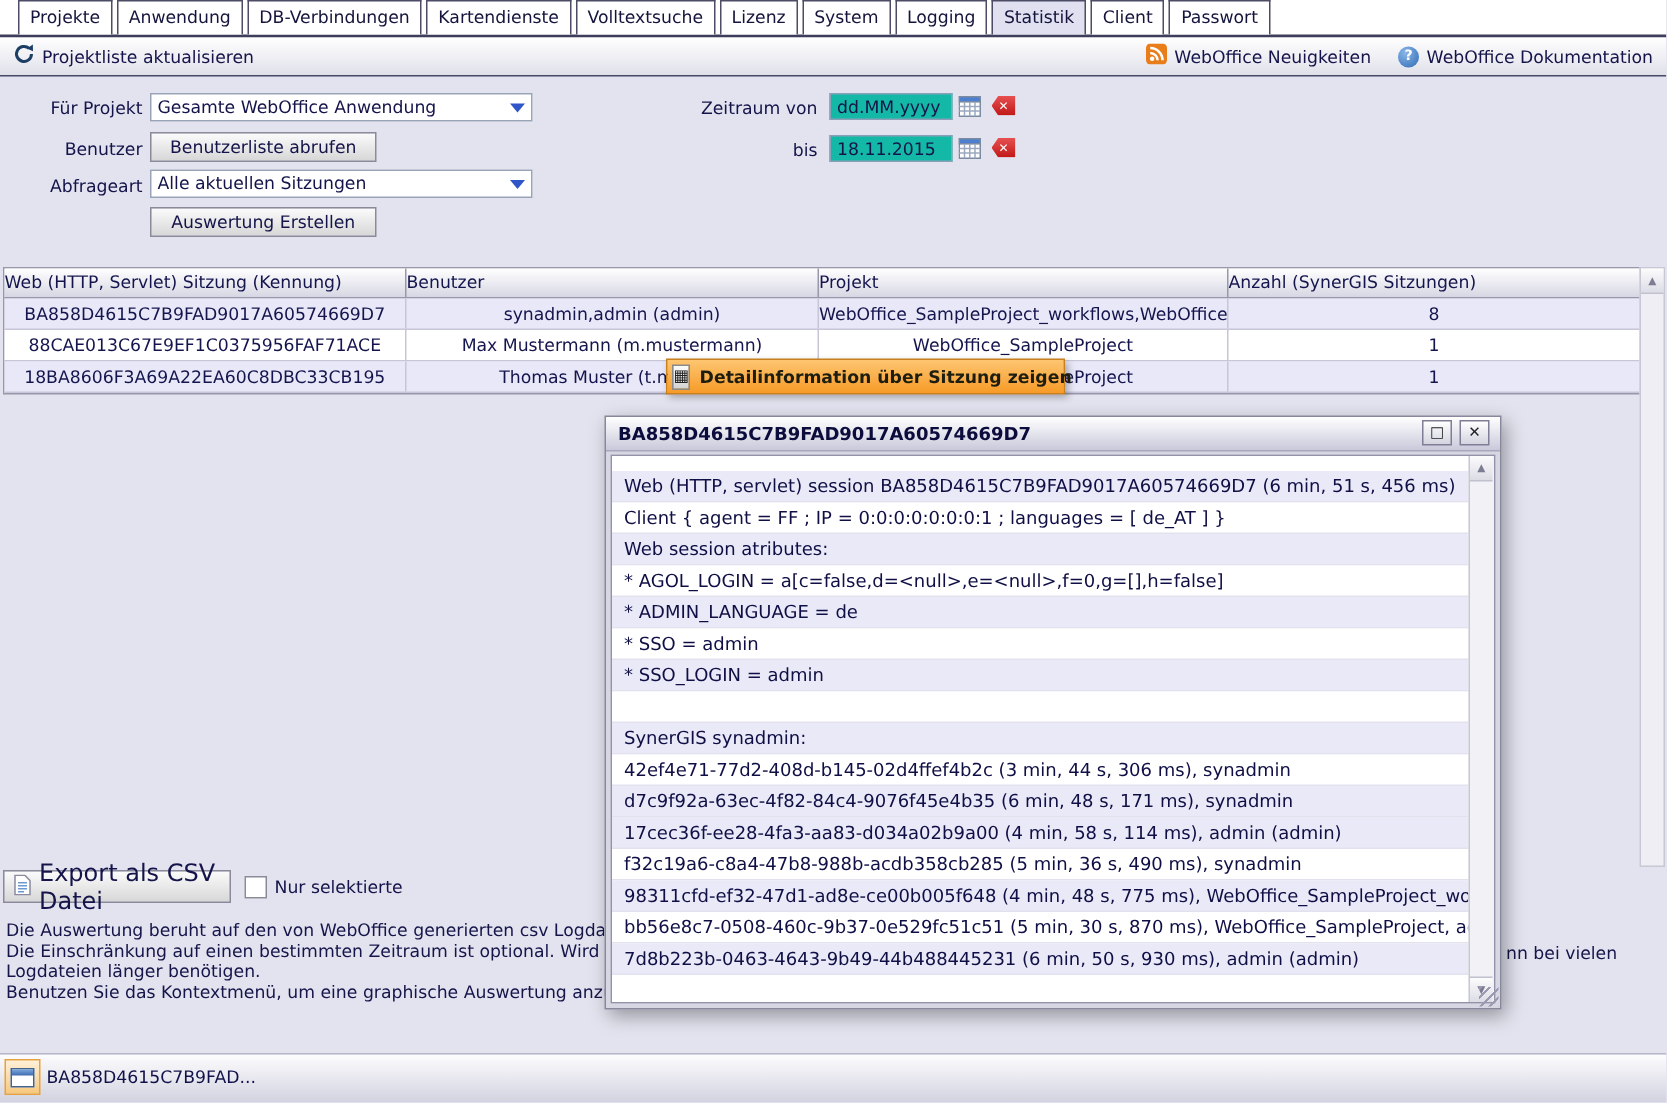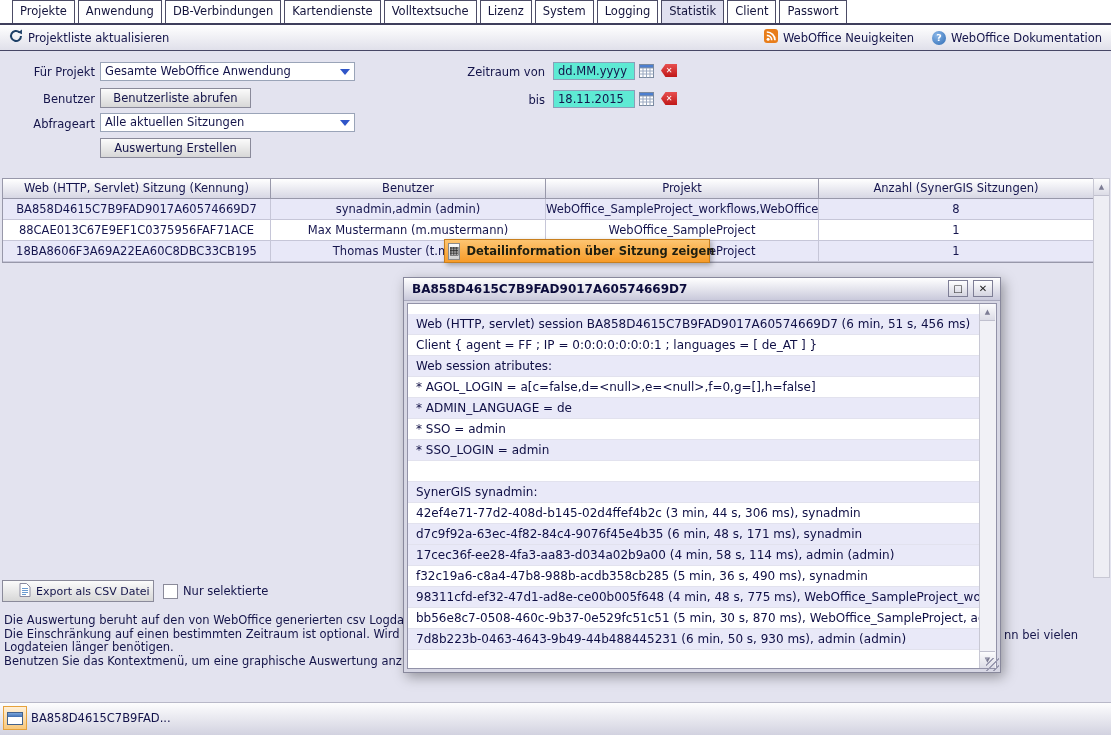--- a/index.html
+++ b/index.html
@@ -26,30 +26,30 @@
   
   .formarea{position:absolute;left:0;top:51px;width:1111px;height:127px;}
   .flabel{position:absolute;font-size:11.5px;color:#14144a;text-align:right;white-space:nowrap;}
   .fselect{position:absolute;width:255px;height:19px;background:#fff;border:1px solid #9aa4b8;box-sizing:border-box;
            font-size:11.5px;color:#14144a;line-height:17px;padding-left:4px;display:flex;align-items:center;cursor:default;}
   .fselect .caret{margin-left:auto;margin-right:4px;width:0;height:0;
                   border-left:5px solid transparent;border-right:5px solid transparent;border-top:6px solid #2f55c8;}
   .fbutton{position:absolute;height:20px;background:linear-gradient(#fbfbfb,#d7d7d7);border:1px solid #8a8a9a;
            box-sizing:border-box;font-size:11.5px;color:#14144a;text-align:center;line-height:18px;cursor:pointer;}
   .dateinput{position:absolute;width:82px;height:18px;border:1px solid #8aa0b8;box-sizing:border-box;
-             font-family:inherit;font-size:11.5px;color:#14144a;padding:0 0 0 4px;background:#5eead4;}
+             font-family:inherit;font-size:11.5px;color:#14144a;padding:0 0 0 4px;background:#14b8a6;}
   .cal{position:absolute;cursor:pointer;}
   .delx{position:absolute;width:16px;height:13px;background:linear-gradient(#e85050,#c01818);color:#fff;
         font-size:8px;font-weight:bold;text-align:center;line-height:13px;cursor:pointer;
         clip-path:polygon(0 50%,28% 0,100% 0,100% 100%,28% 100%);}
 
   
   .table{position:absolute;left:2px;top:178px;width:1090px;border:1px solid #9898aa;background:transparent;}
   .thead{display:flex;height:19px;background:linear-gradient(#ffffff,#d7d7e4);border-bottom:1px solid #9898aa;}
-  .th{font-size:11.5px;color:#15154e;text-align:center;line-height:19px;border-right:1px solid #9898aa;
+  .th{font-size:11.5px;color:#15154e;line-height:19px;border-right:1px solid #9898aa;
       box-sizing:border-box;overflow:hidden;white-space:nowrap;cursor:default;}
   .th:last-child{border-right:none;}
   .trow{display:flex;height:20px;background:#fff;border-bottom:1px solid #c6c6d8;}
   .trow.lav{background:#e8e8f8;}
   .td{font-size:11.5px;color:#15154e;text-align:center;line-height:20px;border-right:1px solid #c6c6d8;
       box-sizing:border-box;overflow:hidden;white-space:nowrap;}
   .td:last-child{border-right:none;}
   .th:nth-child(1),.td:nth-child(1){width:268px;}
   .th:nth-child(2),.td:nth-child(2){width:275px;}
   .th:nth-child(3),.td:nth-child(3){width:273px;}
@@ -85,21 +85,21 @@
   .dline.lav{background:#e9e9f8;}
   .dscroll{position:absolute;right:0;top:0;bottom:0;width:17px;background:#f1f1f6;border-left:1px solid #c8c8d4;box-sizing:border-box;}
   .dscroll .up{position:absolute;top:0;left:0;}
   .dscroll .down{position:absolute;bottom:0;left:0;border-top:1px solid #c0c0ce;border-bottom:none;}
   .grip{position:absolute;right:1px;bottom:1px;width:13px;height:13px;cursor:nwse-resize;
         background:repeating-linear-gradient(135deg,#9a9ab0 0 1.5px,transparent 1.5px 4.5px);}
 
   
   .exportbtn{position:absolute;left:2px;top:580px;width:152px;height:22px;background:linear-gradient(#fbfbfb,#d7d7d7);
              border:1px solid #8a8a9a;box-sizing:border-box;display:flex;align-items:center;gap:5px;
-             padding-left:16px;font-size:11px;color:#14144a;cursor:pointer;}
+             padding-left:6px;font-size:16px;color:#14144a;cursor:pointer;}
   .checkbox{position:absolute;left:163px;top:584px;width:13px;height:13px;background:#fff;border:1px solid #8a8a9a;cursor:pointer;}
   .cblabel{position:absolute;left:183px;top:584px;font-size:11.5px;color:#14144a;}
   .infotext{position:absolute;left:4px;top:614px;width:399px;font-size:11.5px;color:#15154a;overflow:hidden;}
   .iline{line-height:13.5px;white-space:nowrap;overflow:hidden;}
   .infofrag{position:absolute;left:1004px;top:628px;font-size:11.5px;color:#15154a;white-space:nowrap;}
 
   
   .taskbar{position:absolute;left:0;top:702px;width:1111px;height:33px;
            background:linear-gradient(#fdfdfe,#d2d2e0);border-top:1px solid #b8b8c8;box-sizing:border-box;}
   .taskitem{position:absolute;left:3px;top:3px;display:flex;align-items:center;gap:4px;cursor:pointer;}

